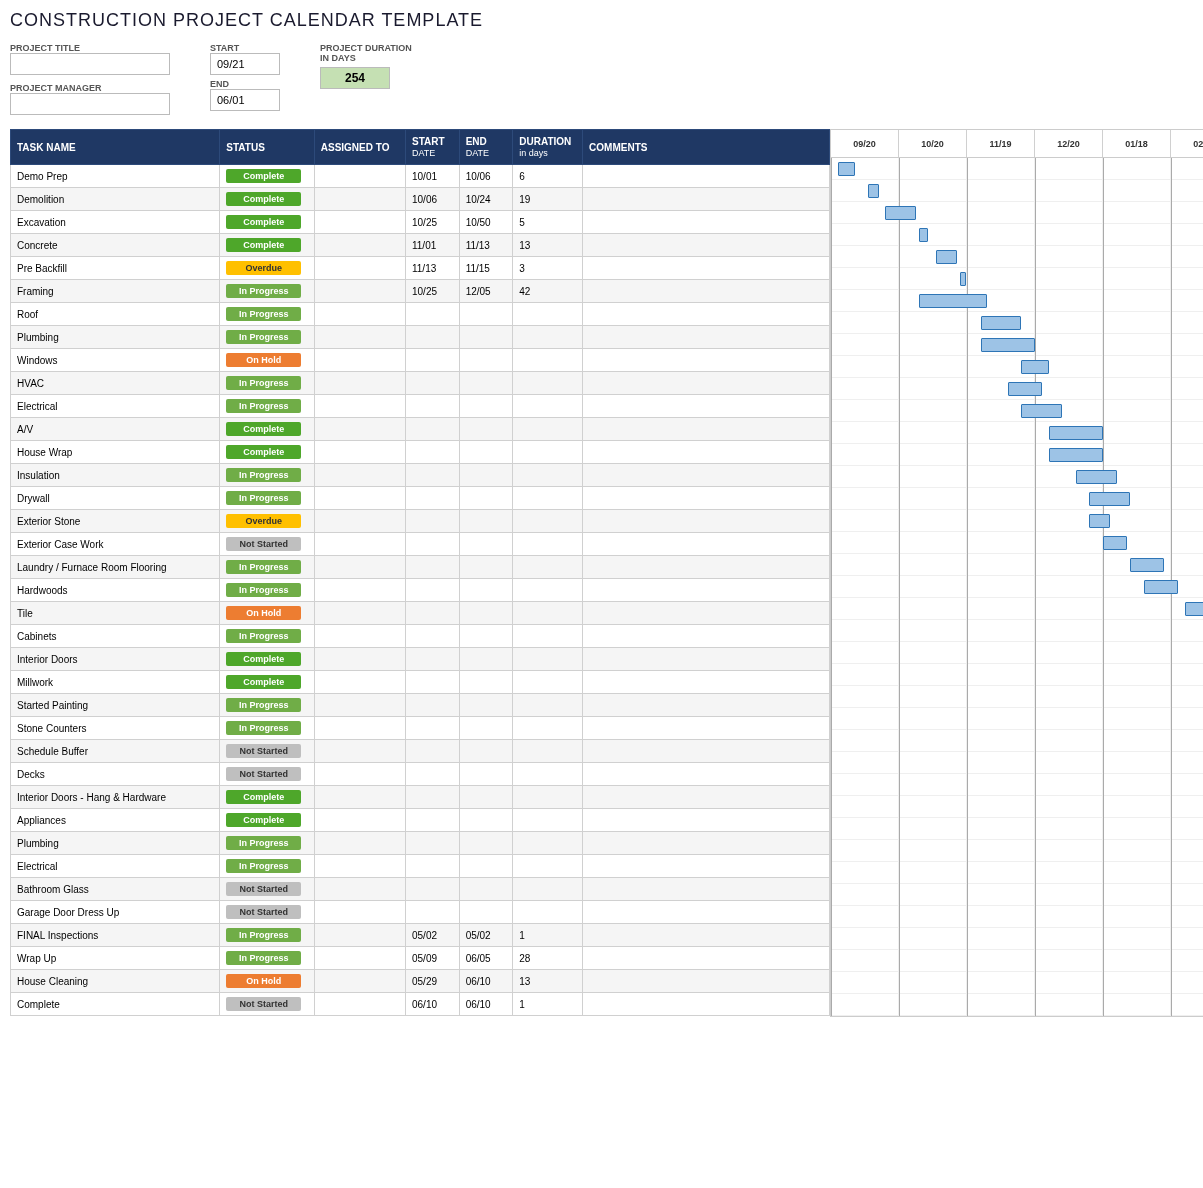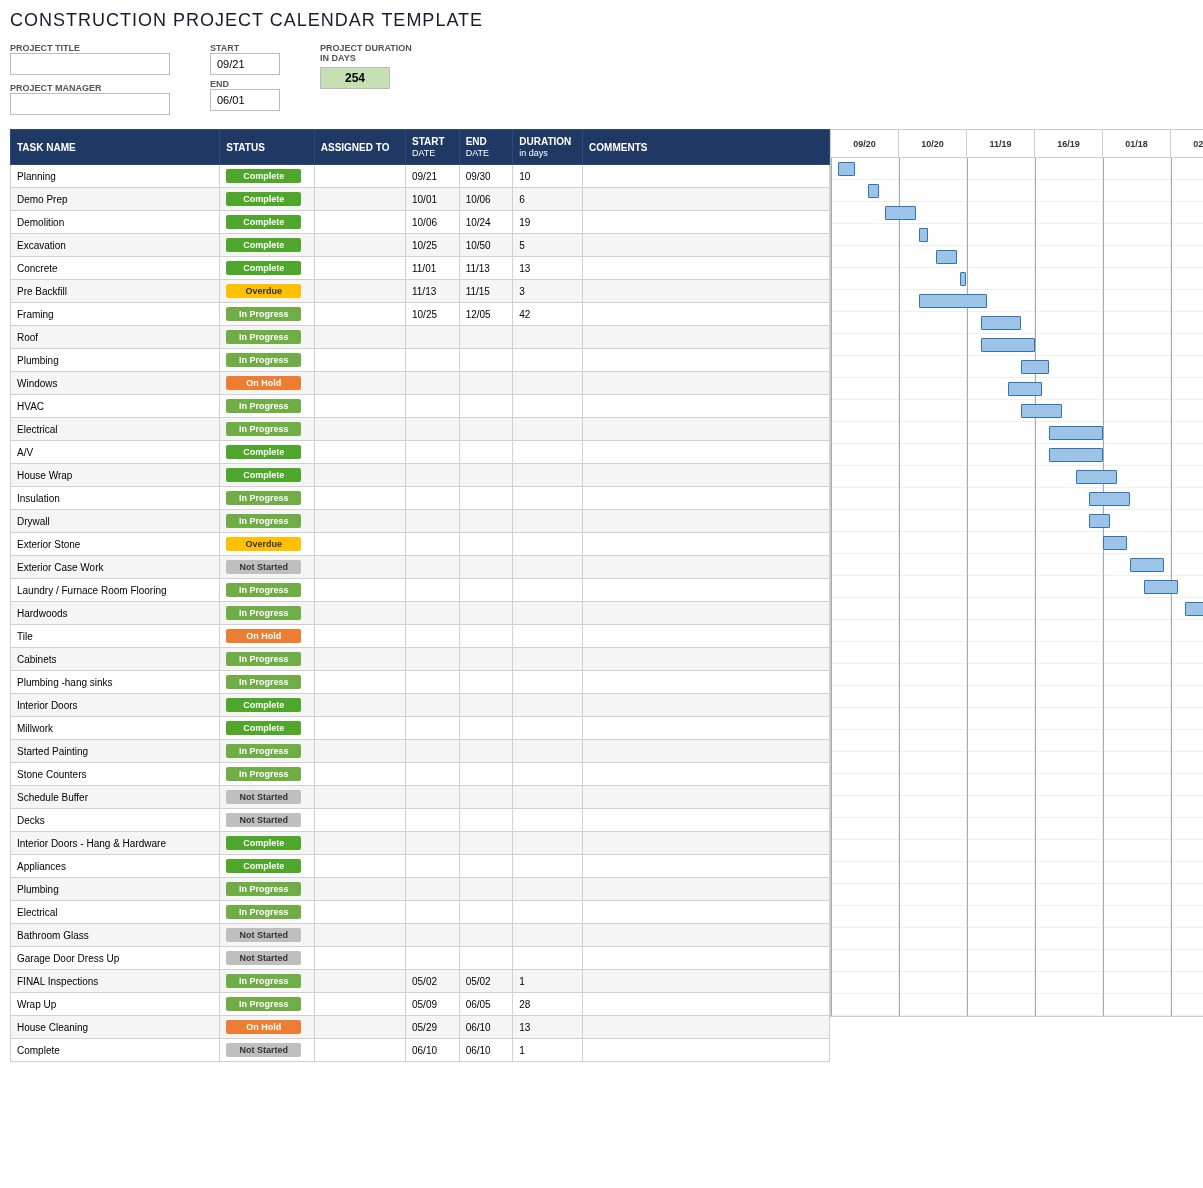--- a/index.html
+++ b/index.html
@@ -166,29 +166,20 @@
           <th style="width:85px">STATUS</th>
           <th style="width:85px">ASSIGNED TO</th>
           <th style="width:50px">START<br><span class="sub-label">DATE</span></th>
           <th style="width:50px">END<br><span class="sub-label">DATE</span></th>
           <th style="width:60px">DURATION<br><span class="sub-label">in days</span></th>
           <th style="width:230px">COMMENTS</th>
         </tr>
       </thead>
       <tbody id="task-tbody">
           <tr>
-    <td>Planning</td>
-    <td><span class="status-badge status-complete">Complete</span></td>
-    <td></td>
-    <td>09/21</td>
-    <td>09/30</td>
-    <td>10</td>
-    <td></td>
-  </tr>
-          <tr>
     <td>Demo Prep</td>
     <td><span class="status-badge status-complete">Complete</span></td>
     <td></td>
     <td>10/01</td>
     <td>10/06</td>
     <td>6</td>
     <td></td>
   </tr>
           <tr>
     <td>Demolition</td>
@@ -356,29 +347,20 @@
     <td>Tile</td>
     <td><span class="status-badge status-onhold">On Hold</span></td>
     <td></td>
     <td></td>
     <td></td>
     <td></td>
     <td></td>
   </tr>
           <tr>
     <td>Cabinets</td>
-    <td><span class="status-badge status-inprogress">In Progress</span></td>
-    <td></td>
-    <td></td>
-    <td></td>
-    <td></td>
-    <td></td>
-  </tr>
-          <tr>
-    <td>Plumbing -hang sinks</td>
     <td><span class="status-badge status-inprogress">In Progress</span></td>
     <td></td>
     <td></td>
     <td></td>
     <td></td>
     <td></td>
   </tr>
           <tr>
     <td>Interior Doors</td>
     <td><span class="status-badge status-complete">Complete</span></td>
@@ -527,21 +509,21 @@
     </table>
   </div>
 
   <div class="gantt-wrapper" style="margin-left: 0px; position: relative;">
     <div style="display:flex;">
       <div class="gantt-container" id="gantt-container">
         <div class="gantt-header" id="gantt-header" style="width: 680px;">
             <div class="gantt-date-col" style="width: 68px; flex: 0 0 auto;">09/20</div>
             <div class="gantt-date-col" style="width: 68px; flex: 0 0 auto;">10/20</div>
             <div class="gantt-date-col" style="width: 68px; flex: 0 0 auto;">11/19</div>
-            <div class="gantt-date-col" style="width: 68px; flex: 0 0 auto;">16/19</div>
+            <div class="gantt-date-col" style="width: 68px; flex: 0 0 auto;">12/20</div>
             <div class="gantt-date-col" style="width: 68px; flex: 0 0 auto;">01/18</div>
             <div class="gantt-date-col" style="width: 68px; flex: 0 0 auto;">02/17</div>
           </div>
         <div class="gantt-body" id="gantt-body" style="position: relative;">
             <div class="gantt-line" style="left: 0px; height: 858px;"></div>
             <div class="gantt-line" style="left: 68px; height: 858px;"></div>
             <div class="gantt-line" style="left: 136px; height: 858px;"></div>
             <div class="gantt-line" style="left: 204px; height: 858px;"></div>
             <div class="gantt-line" style="left: 272px; height: 858px;"></div>
             <div class="gantt-line" style="left: 340px; height: 858px;"></div>

